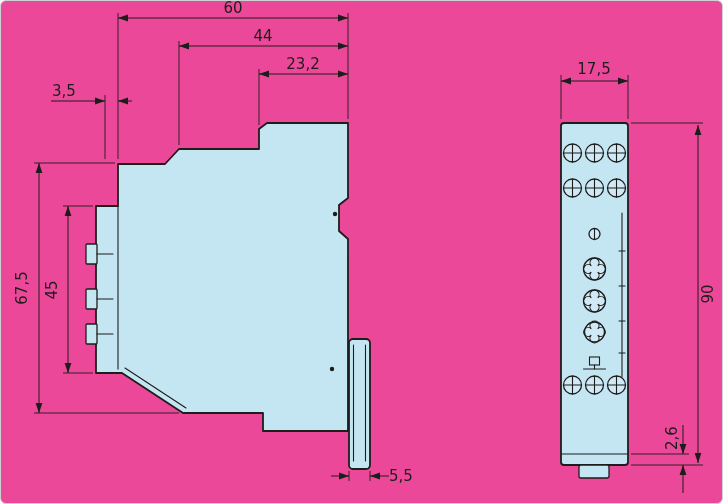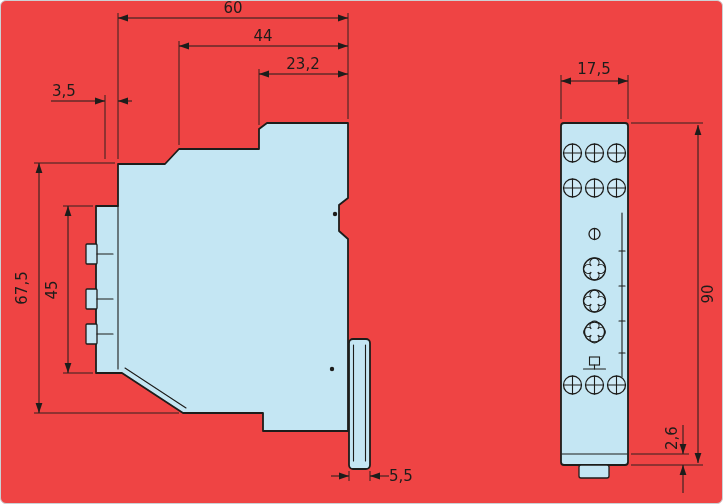--- a/index.html
+++ b/index.html
@@ -1,16 +1,16 @@
 <!DOCTYPE html>
 <html><head>
 <meta charset="utf-8">
 <style>
   html,body{margin:0;padding:0;background:#ffffff;}
-  .canvas{position:relative;width:723px;height:504px;background:#ef4444;
+  .canvas{position:relative;width:723px;height:504px;background:#ec4899;
           border:1px solid #ccd1d4;border-radius:6px;box-sizing:border-box;overflow:hidden;}
   svg{display:block;}
   .shape{stroke:#1d1d1b;stroke-width:1.8;stroke-linejoin:round;}
   .shape-mid{stroke:#1d1d1b;stroke-width:1.3;stroke-linejoin:round;}
   .thin{stroke:#1d1d1b;stroke-width:1.1;fill:none;stroke-linecap:round;}
   .dim{stroke:#1d1d1b;stroke-width:1;fill:none;}
   .ext{stroke:#1d1d1b;stroke-width:0.9;fill:none;}
   .dot{fill:#1d1d1b;stroke:none;}
   .dimtext{font-family:"DejaVu Sans","Liberation Sans",sans-serif;font-size:15px;font-weight:500;fill:#1d1d1b;}
 </style>

